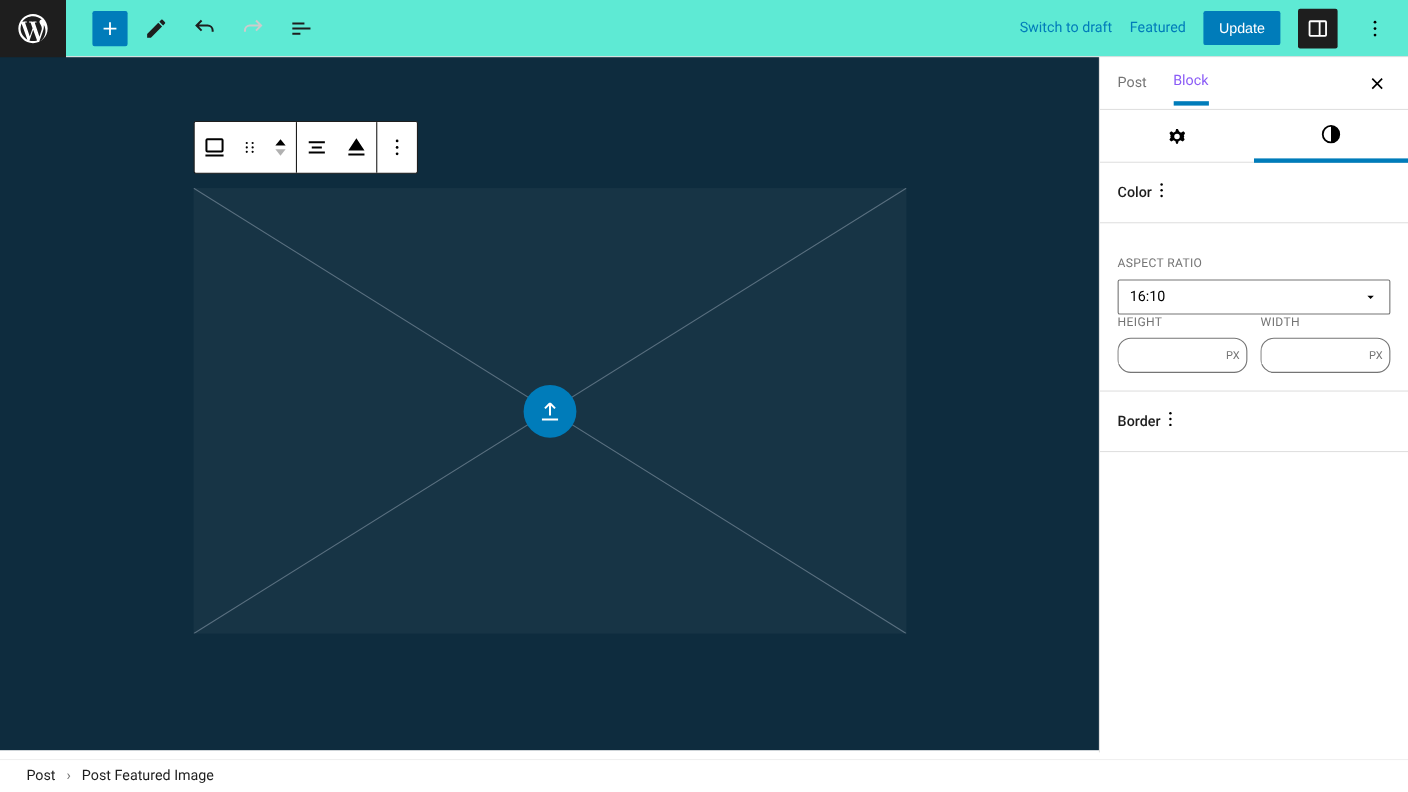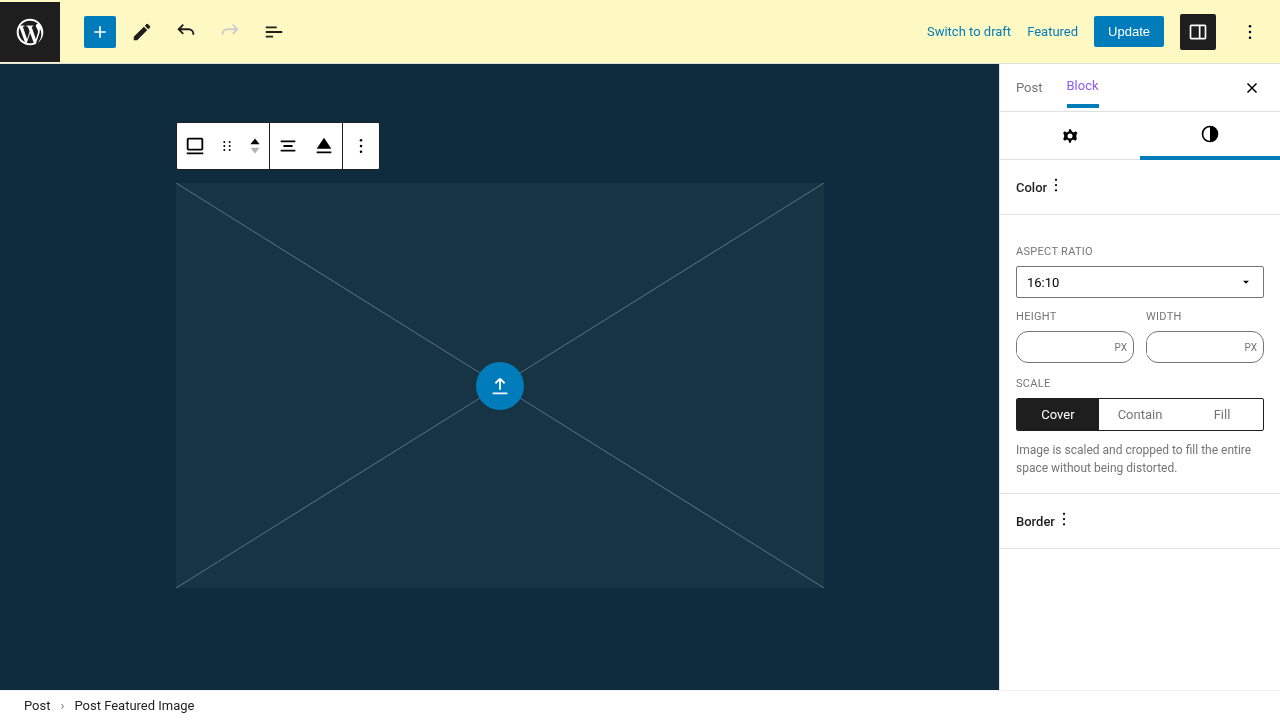--- a/index.html
+++ b/index.html
@@ -1,19 +1,19 @@
 <!DOCTYPE html>
 <html><head>
 <meta charset="utf-8">
 <style>
 * { box-sizing: border-box; margin: 0; padding: 0; }
 body { font-family: -apple-system, BlinkMacSystemFont, "Segoe UI", Roboto, sans-serif; width: 1280px; height: 720px; overflow: hidden; position: relative; }
 
 
-.top-toolbar { height: 64px; display: flex; align-items: center; background: #fef9c3; border-bottom: 1px solid #e0e0e0; }
+.top-toolbar { height: 52px; display: flex; align-items: center; background: #5eead4; border-bottom: 1px solid #e0e0e0; }
 .wp-logo { width: 60px; height: 60px; background: #1e1e1e; display: flex; align-items: center; justify-content: center; }
 .wp-logo svg { width: 32px; height: 32px; fill: #fff; }
 .toolbar-left { display: flex; align-items: center; gap: 8px; padding-left: 24px; }
 .add-btn { width: 32px; height: 32px; background: #007cba; color: #fff; display: flex; align-items: center; justify-content: center; border-radius: 2px; cursor: pointer; }
 .tool-btn { width: 36px; height: 36px; display: flex; align-items: center; justify-content: center; cursor: pointer; color: #1e1e1e; }
 .tool-btn.disabled { color: #ccc; }
 .toolbar-right { margin-left: auto; display: flex; align-items: center; gap: 16px; padding-right: 12px; }
 .link-btn { color: #007cba; font-size: 13px; cursor: pointer; }
 .primary-btn { background: #007cba; color: #fff; border: none; padding: 8px 14px; font-size: 13px; border-radius: 2px; cursor: pointer; }
 .icon-square { width: 36px; height: 36px; display: flex; align-items: center; justify-content: center; cursor: pointer; border-radius: 2px; }
@@ -59,21 +59,21 @@
 .small-label { font-size: 11px; color: #757575; text-transform: uppercase; letter-spacing: 0.3px; margin-bottom: 8px; }
 .opacity-row { display: flex; align-items: center; gap: 12px; margin-top: 8px; }
 .slider { flex: 1; height: 4px; background: #ddd; border-radius: 2px; position: relative; }
 .slider-thumb { width: 12px; height: 12px; background: #007cba; border-radius: 50%; position: absolute; left: 0; top: -4px; cursor: pointer; }
 .num-input { width: 60px; height: 30px; border: 1px solid #757575; border-radius: 2px; display: flex; align-items: center; }
 .num-input input { width: 36px; border: none; outline: none; padding: 0 6px; font-size: 13px; }
 .num-steppers { display: flex; flex-direction: column; border-left: 1px solid #ddd; height: 100%; width: 18px; }
 .stepper { flex: 1; display: flex; align-items: center; justify-content: center; cursor: pointer; font-size: 7px; color: #757575; }
 .select-field { width: 100%; height: 32px; border: 1px solid #757575; border-radius: 2px; padding: 0 10px; font-size: 13px; display: flex; align-items: center; justify-content: space-between; cursor: pointer; }
 
-.dim-row { display: flex; gap: 12px; margin-top: 12px; }
+.dim-row { display: flex; gap: 12px; }
 .dim-col { flex: 1; }
 .unit-input { display: flex; border: 1px solid #757575; border-radius: 12px; height: 32px; align-items: center; }
 .unit-input input { flex: 1; border: none; outline: none; padding: 0 6px; font-size: 13px; width: 100%; }
 .unit-label { font-size: 10px; color: #757575; padding-right: 6px; }
 
 .toggle-group { display: flex; border: 1px solid #1e1e1e; border-radius: 2px; overflow: hidden; margin-top: 4px; }
 .toggle-opt { flex: 1; padding: 8px 0; text-align: center; font-size: 13px; cursor: pointer; color: #757575; }
 .toggle-opt.active { background: #1e1e1e; color: #fff; }
 .help-text { font-size: 12px; color: #757575; margin-top: 10px; line-height: 1.5; }
 
@@ -257,29 +257,20 @@
             </div>
         </div>
         <div class="dim-col">
           <div class="small-label">WIDTH</div>
           <div class="unit-input">
               <input type="text" value="" style="">
               <span class="unit-label">PX</span>
             </div>
         </div>
       </div>
-      <div style="margin-top:14px">
-        <div class="small-label">SCALE</div>
-        <div class="toggle-group">
-          <div class="toggle-opt active">Cover</div>
-          <div class="toggle-opt">Contain</div>
-          <div class="toggle-opt">Fill</div>
-        </div>
-        <div class="help-text">Image is scaled and cropped to fill the entire space without being distorted.</div>
-      </div>
     </div>
 
     <div class="panel">
       <div class="panel-header">
         <span class="panel-title">Border</span>
         <span class="dots-v"><svg width="18" height="18" viewBox="0 0 24 24" fill="currentColor">
               <circle cx="12" cy="5" r="1.5"></circle>
               <circle cx="12" cy="12" r="1.5"></circle>
               <circle cx="12" cy="19" r="1.5"></circle>
             </svg></span>

